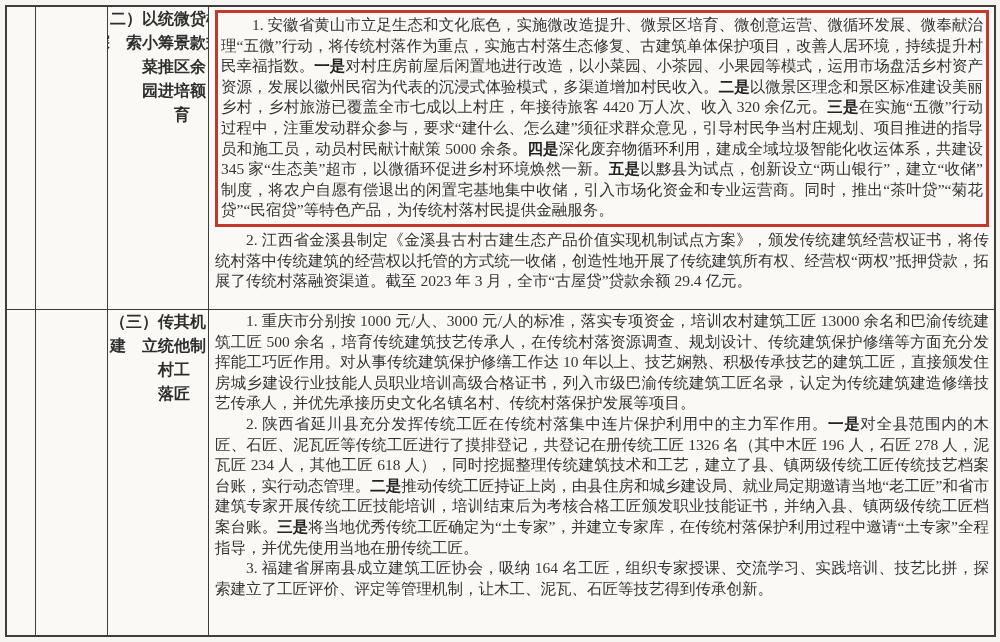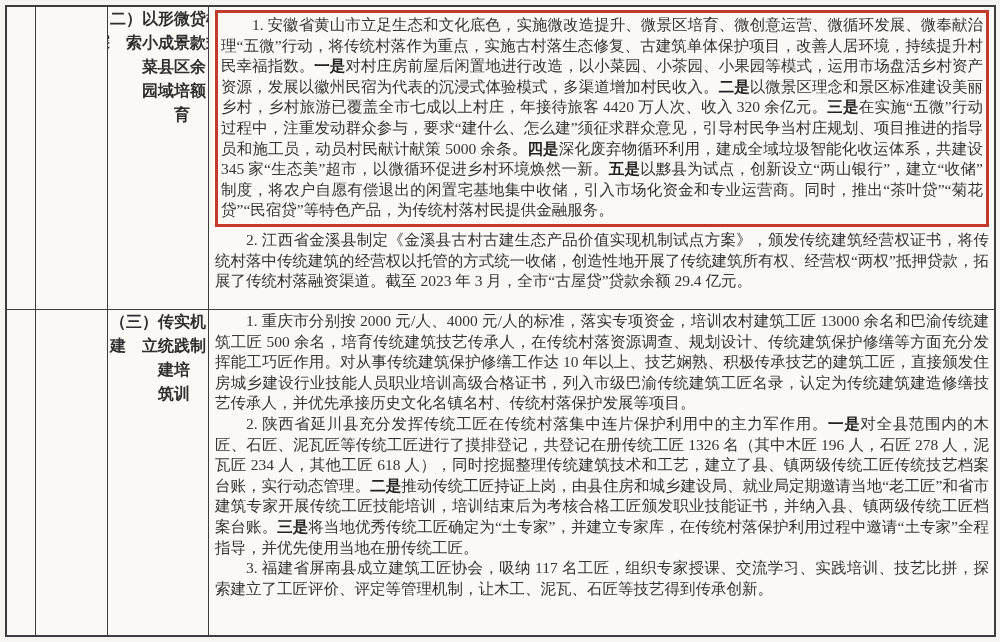--- a/index.html
+++ b/index.html
@@ -79,43 +79,43 @@
 
 <div class="page">
   <div class="doc-table">
 
     <div class="row" style="display:contents;">
       <div class="cell"></div>
       <div class="cell"></div>
       <div class="cell head-cell">
           <div class="hline">（二）探索</div>
           <div class="hline">以小菜园</div>
-          <div class="hline">形成县域</div>
+          <div class="hline">统筹推进</div>
           <div class="hline">微景区培育</div>
           <div class="hline">贷款余额</div>
           <div class="hline">模式</div>
         </div>
       <div class="cell last-col content-cell">
           <div class="hlbox">
             <p class="para"><span>1. 安徽省黄山市立足生态和文化底色，实施微改造提升、微景区培育、微创意运营、微循环发展、微奉献治理“五微”行动，将传统村落作为重点，实施古村落生态修复、古建筑单体保护项目，改善人居环境，持续提升村民幸福指数。</span><b>一是</b><span>对村庄房前屋后闲置地进行改造，以小菜园、小茶园、小果园等模式，运用市场盘活乡村资产资源，发展以徽州民宿为代表的沉浸式体验模式，多渠道增加村民收入。</span><b>二是</b><span>以微景区理念和景区标准建设美丽乡村，乡村旅游已覆盖全市七成以上村庄，年接待旅客 4420 万人次、收入 320 余亿元。</span><b>三是</b><span>在实施“五微”行动过程中，注重发动群众参与，要求“建什么、怎么建”须征求群众意见，引导村民争当村庄规划、项目推进的指导员和施工员，动员村民献计献策 5000 余条。</span><b>四是</b><span>深化废弃物循环利用，建成全域垃圾智能化收运体系，共建设 345 家“生态美”超市，以微循环促进乡村环境焕然一新。</span><b>五是</b><span>以黟县为试点，创新设立“两山银行”，建立“收储”制度，将农户自愿有偿退出的闲置宅基地集中收储，引入市场化资金和专业运营商。同时，推出“茶叶贷”“菊花贷”“民宿贷”等特色产品，为传统村落村民提供金融服务。</span></p>
           </div>
           <p class="para"><span>2. 江西省金溪县制定《金溪县古村古建生态产品价值实现机制试点方案》，颁发传统建筑经营权证书，将传统村落中传统建筑的经营权以托管的方式统一收储，创造性地开展了传统建筑所有权、经营权“两权”抵押贷款，拓展了传统村落融资渠道。截至 2023 年 3 月，全市“古屋贷”贷款余额 29.4 亿元。</span></p>
         </div>
     </div>
 
     <div class="row" style="display:contents;">
       <div class="cell last-row"></div>
       <div class="cell last-row"></div>
       <div class="cell last-row head-cell">
           <div class="hline">（三）建立</div>
-          <div class="hline">传统建筑</div>
-          <div class="hline">实践培训</div>
+          <div class="hline">传统村落</div>
+          <div class="hline">其他工匠</div>
           <div class="hline">机制</div>
         </div>
       <div class="cell last-row last-col content-cell">
-          <p class="para"><span>1. 重庆市分别按 2000 元/人、4000 元/人的标准，落实专项资金，培训农村建筑工匠 13000 余名和巴渝传统建筑工匠 500 余名，培育传统建筑技艺传承人，在传统村落资源调查、规划设计、传统建筑保护修缮等方面充分发挥能工巧匠作用。对从事传统建筑保护修缮工作达 10 年以上、技艺娴熟、积极传承技艺的建筑工匠，直接颁发住房城乡建设行业技能人员职业培训高级合格证书，列入市级巴渝传统建筑工匠名录，认定为传统建筑建造修缮技艺传承人，并优先承接历史文化名镇名村、传统村落保护发展等项目。</span></p>
+          <p class="para"><span>1. 重庆市分别按 1000 元/人、3000 元/人的标准，落实专项资金，培训农村建筑工匠 13000 余名和巴渝传统建筑工匠 500 余名，培育传统建筑技艺传承人，在传统村落资源调查、规划设计、传统建筑保护修缮等方面充分发挥能工巧匠作用。对从事传统建筑保护修缮工作达 10 年以上、技艺娴熟、积极传承技艺的建筑工匠，直接颁发住房城乡建设行业技能人员职业培训高级合格证书，列入市级巴渝传统建筑工匠名录，认定为传统建筑建造修缮技艺传承人，并优先承接历史文化名镇名村、传统村落保护发展等项目。</span></p>
           <p class="para"><span>2. 陕西省延川县充分发挥传统工匠在传统村落集中连片保护利用中的主力军作用。</span><b>一是</b><span>对全县范围内的木匠、石匠、泥瓦匠等传统工匠进行了摸排登记，共登记在册传统工匠 1326 名（其中木匠 196 人，石匠 278 人，泥瓦匠 234 人，其他工匠 618 人），同时挖掘整理传统建筑技术和工艺，建立了县、镇两级传统工匠传统技艺档案台账，实行动态管理。</span><b>二是</b><span>推动传统工匠持证上岗，由县住房和城乡建设局、就业局定期邀请当地“老工匠”和省市建筑专家开展传统工匠技能培训，培训结束后为考核合格工匠颁发职业技能证书，并纳入县、镇两级传统工匠档案台账。</span><b>三是</b><span>将当地优秀传统工匠确定为“土专家”，并建立专家库，在传统村落保护利用过程中邀请“土专家”全程指导，并优先使用当地在册传统工匠。</span></p>
-          <p class="para"><span>3. 福建省屏南县成立建筑工匠协会，吸纳 117 名工匠，组织专家授课、交流学习、实践培训、技艺比拼，探索建立了工匠评价、评定等管理机制，让木工、泥瓦、石匠等技艺得到传承创新。</span></p>
+          <p class="para"><span>3. 福建省屏南县成立建筑工匠协会，吸纳 164 名工匠，组织专家授课、交流学习、实践培训、技艺比拼，探索建立了工匠评价、评定等管理机制，让木工、泥瓦、石匠等技艺得到传承创新。</span></p>
         </div>
     </div>
 
   </div>
 </div>
 
 </body></html>

